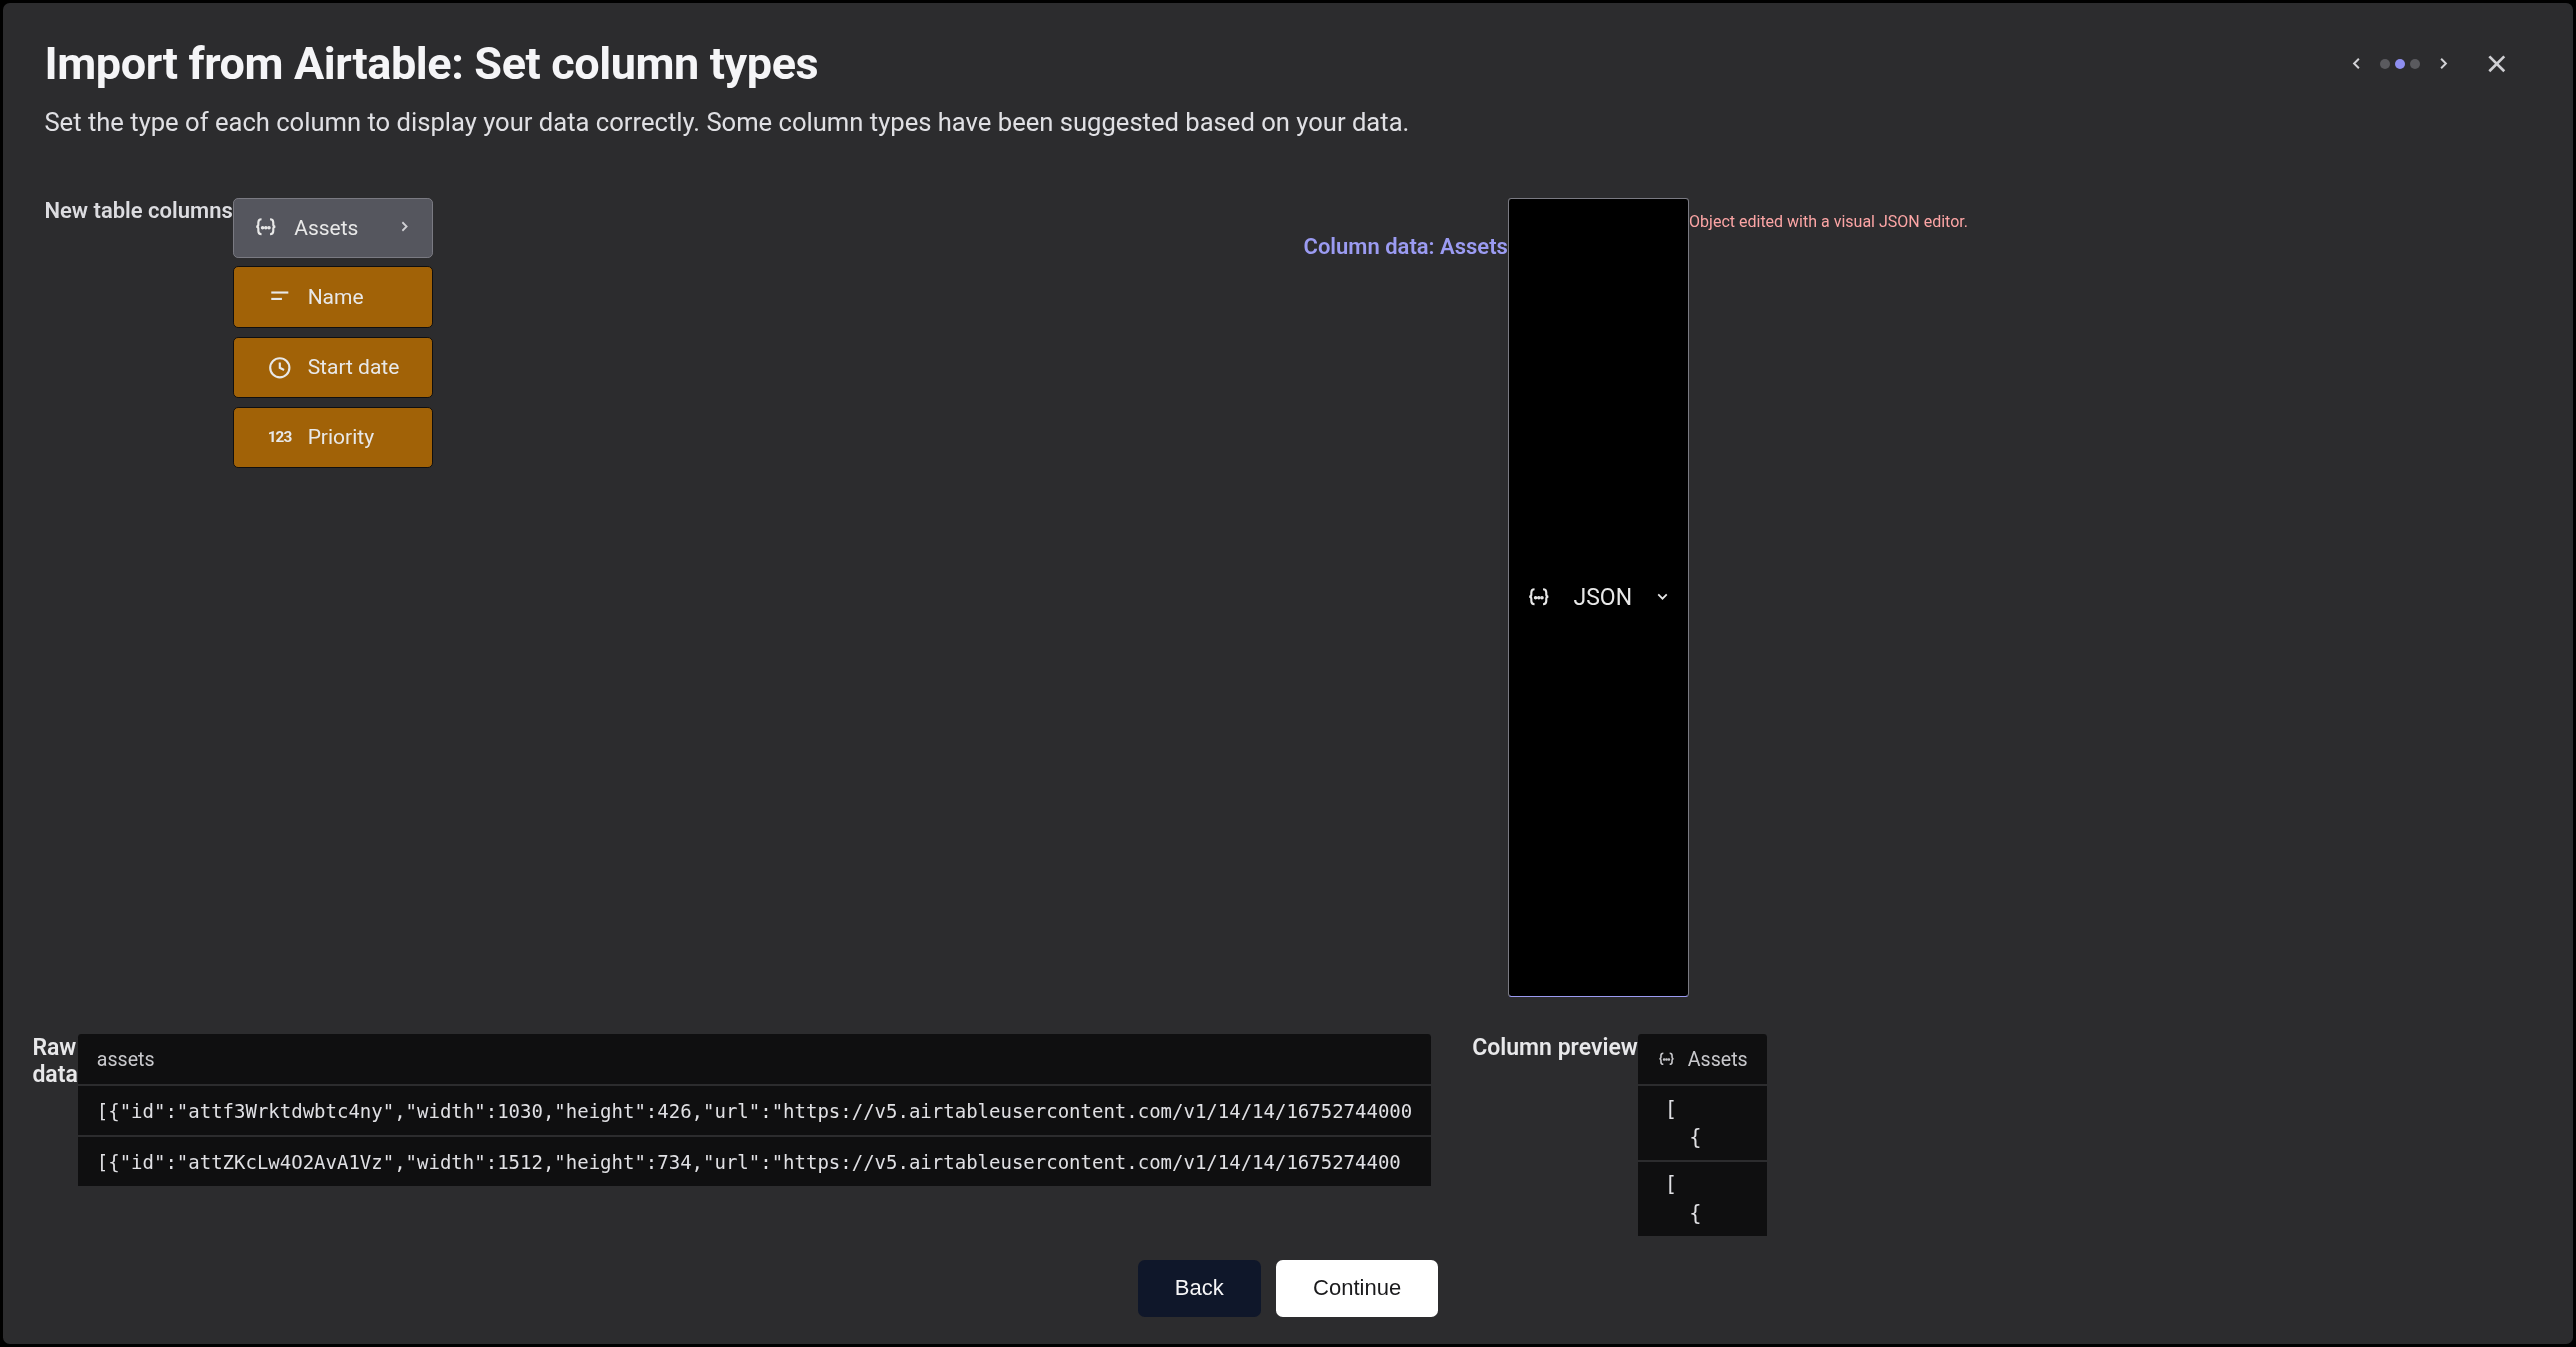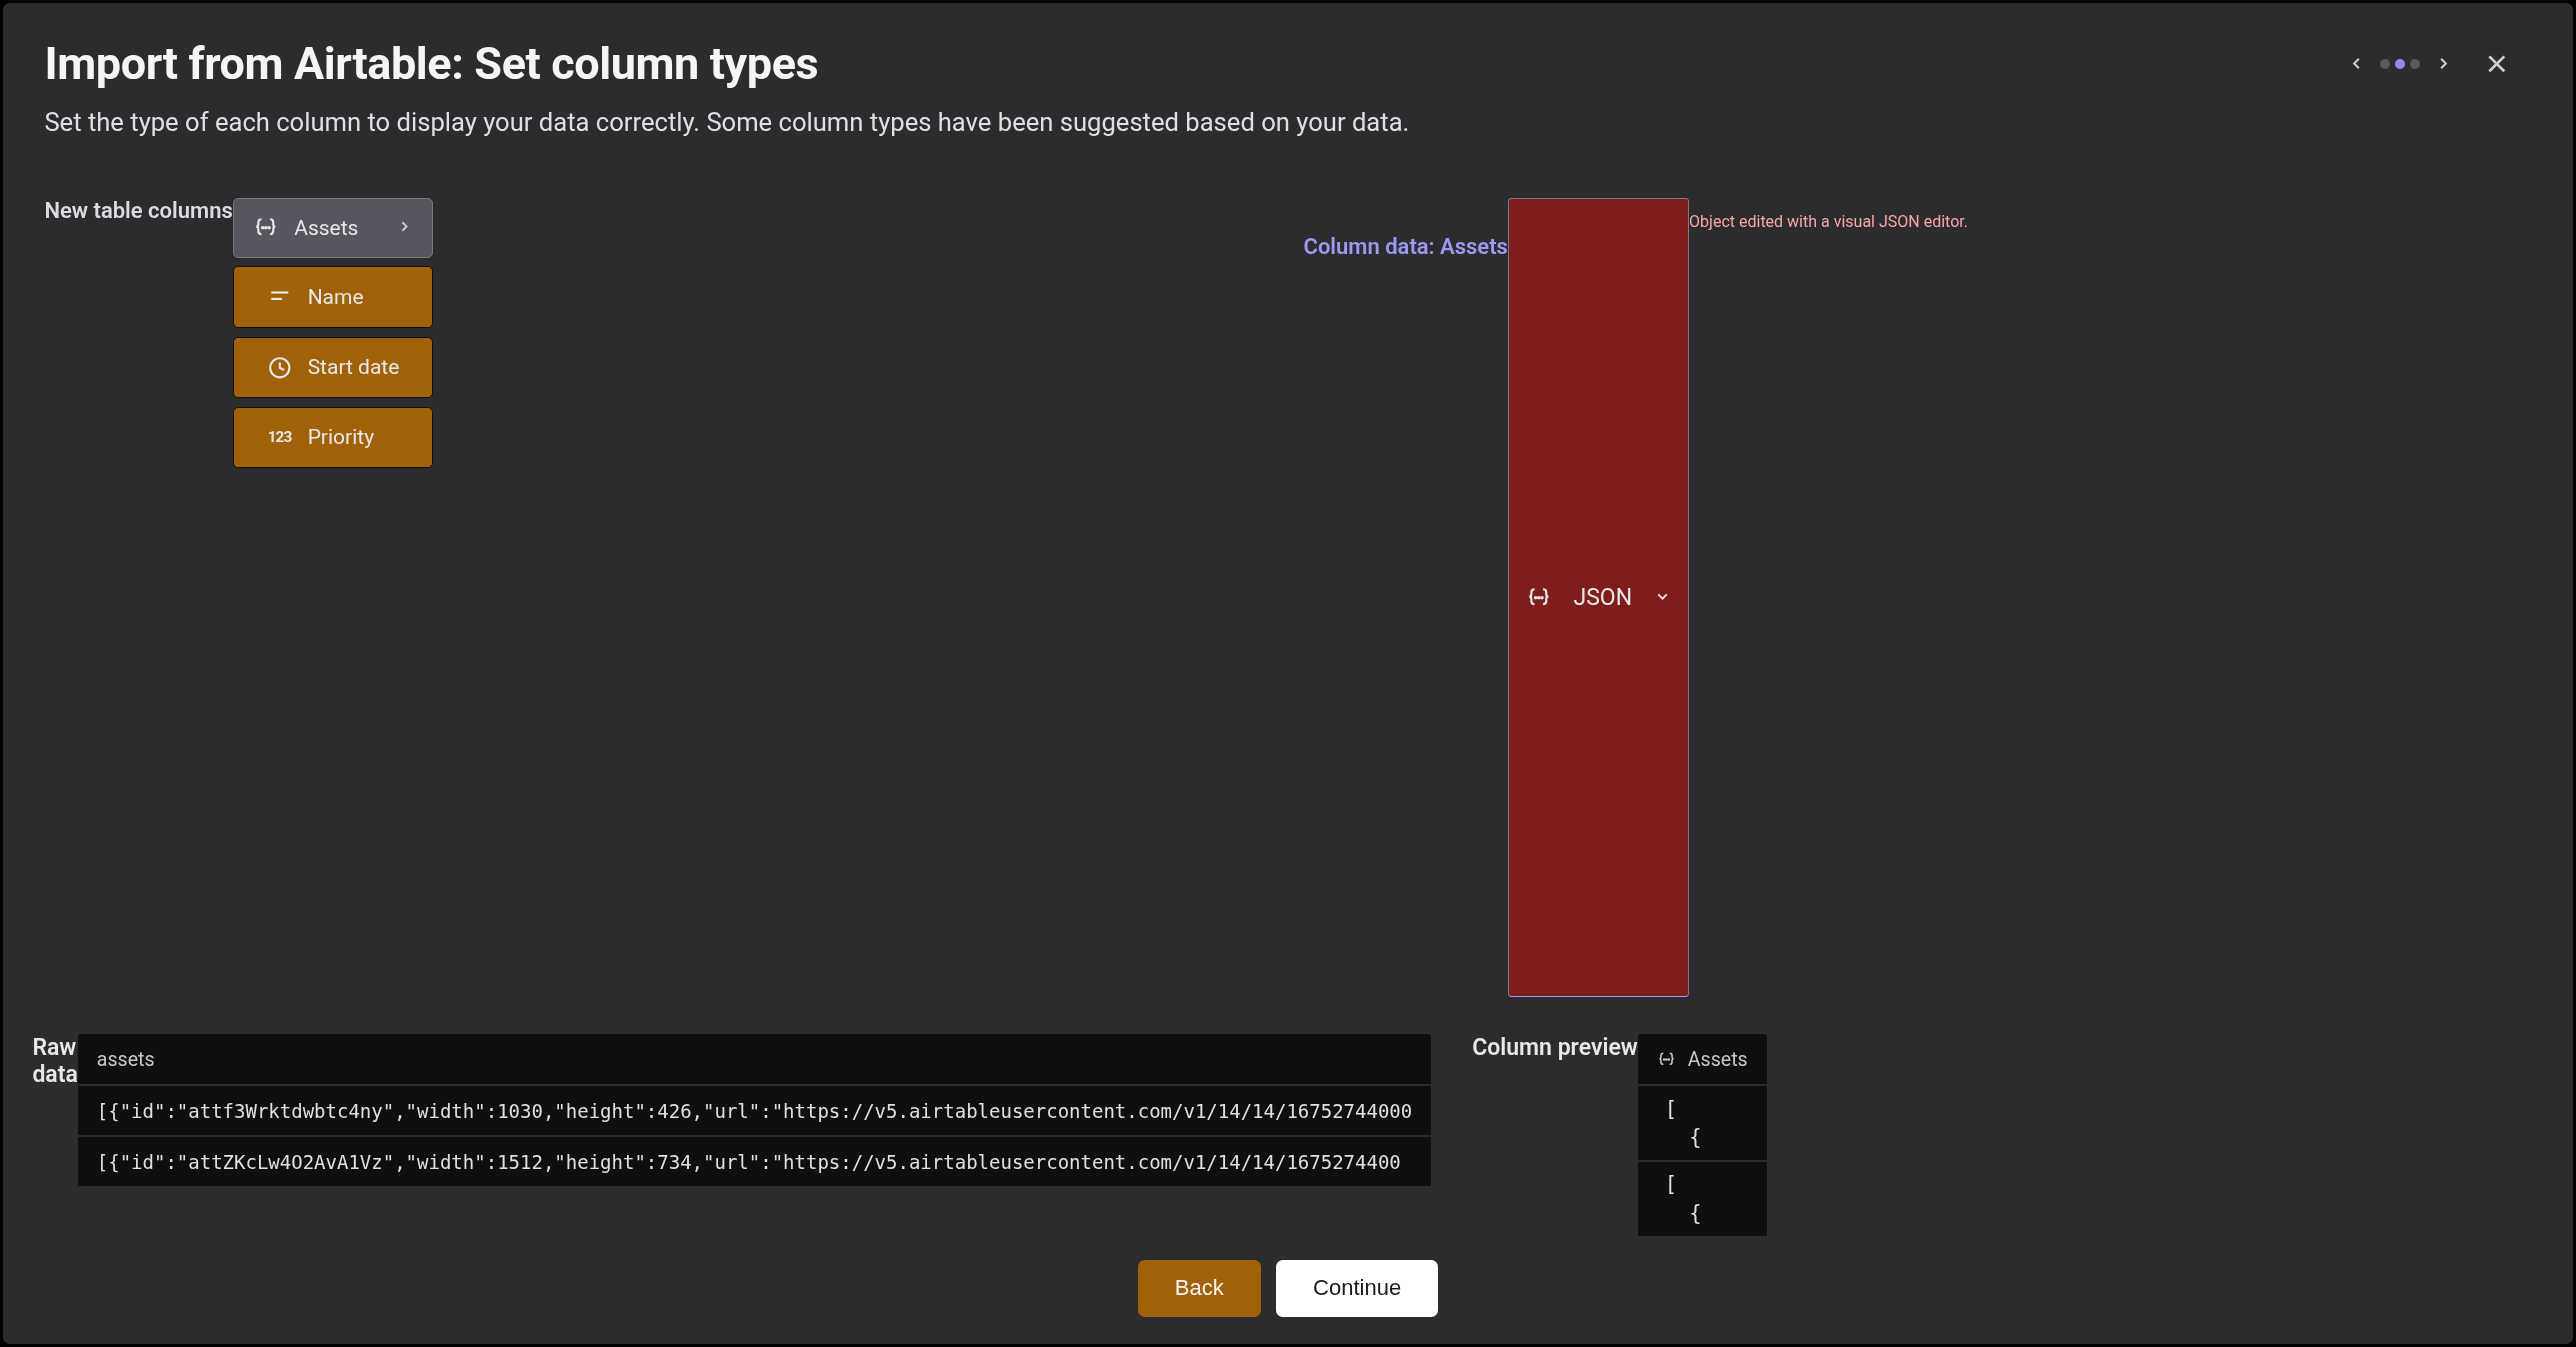--- a/index.html
+++ b/index.html
@@ -116,21 +116,21 @@
     flex-shrink: 0;
   }
   .right-heading {
     font-size: 22px;
     font-weight: 600;
     color: #9b9bf2;
     margin-bottom: 13.6px;
     margin-top: 36px;
   }
   .type-select {
-    background: #7f1d1d;
+    background: #000000;
     border: 0.9px solid #7a7a82;
     border-bottom: 1.7px solid #9b9bf2;
     border-radius: 3.4px;
     padding: 12px 17px;
     display: flex;
     align-items: center;
     gap: 22px;
     cursor: pointer;
     font-size: 23px;
   }
@@ -196,21 +196,21 @@
     padding: 24px 0 27px 0;
   }
   .btn {
     border: none;
     border-radius: 6.8px;
     padding: 15.3px 37px;
     font-size: 22px;
     cursor: pointer;
   }
   .btn-secondary {
-    background: #a16207;
+    background: #0f172a;
     color: #f5f5f7;
   }
   .btn-primary {
     background: #ffffff;
     color: #1a1a1c;
     font-weight: 500;
   }
   .spacer { flex: 1; }
 </style>
 </head>

